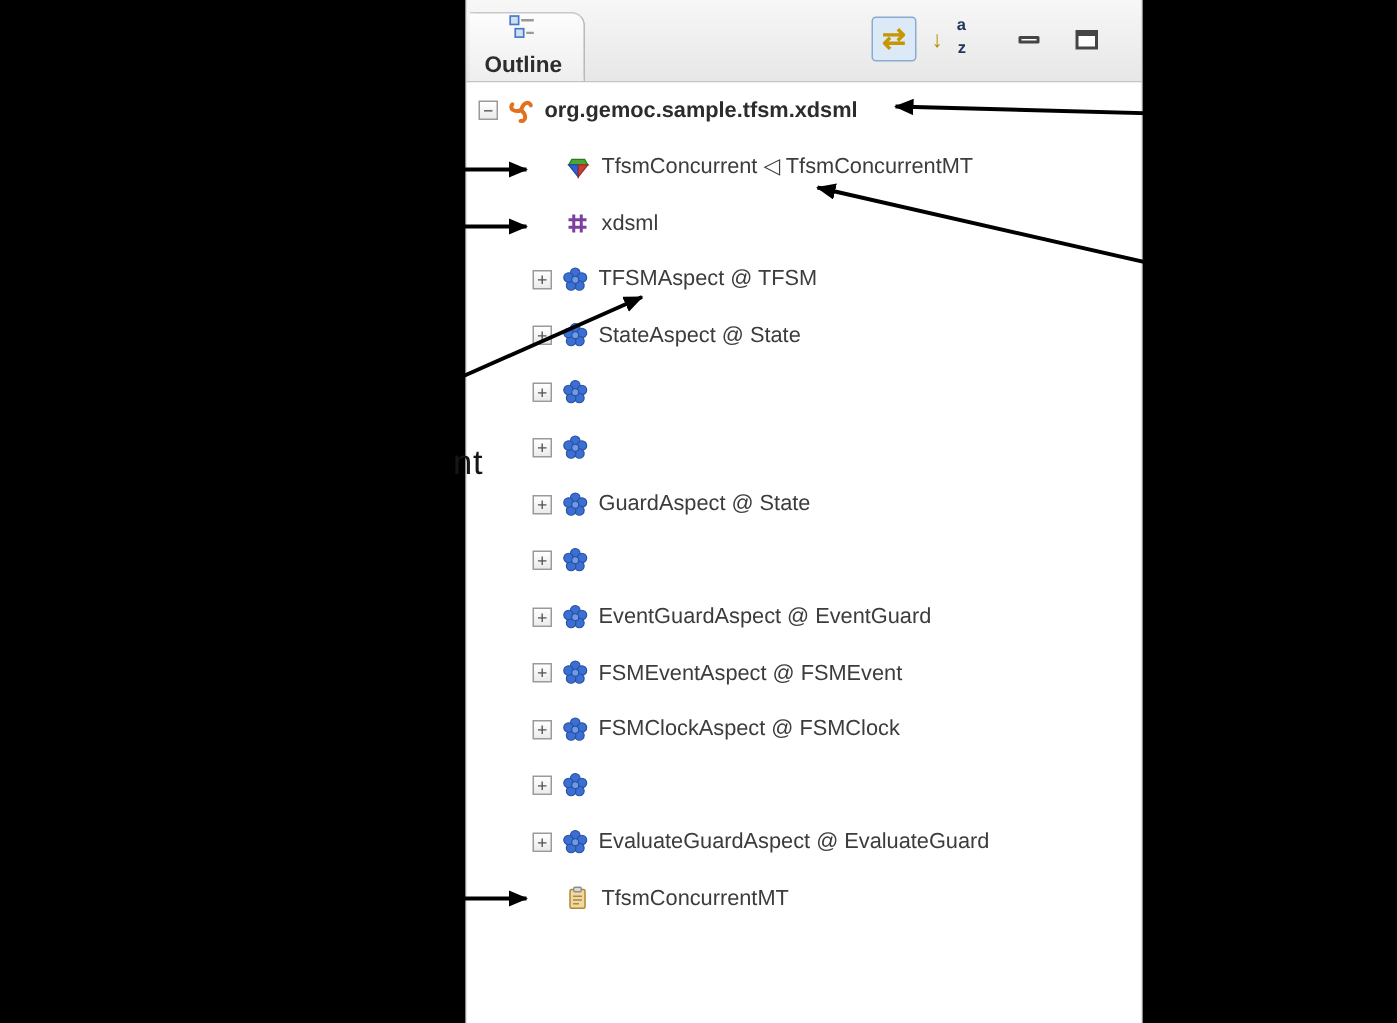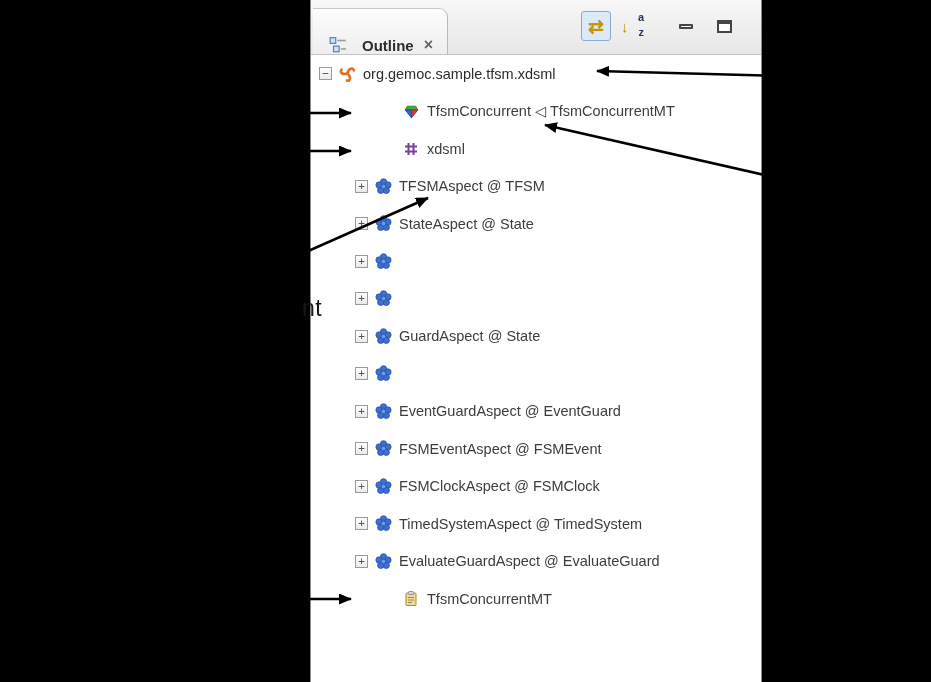--- a/index.html
+++ b/index.html
@@ -12,24 +12,24 @@
     position:absolute;left:310px;top:0;width:452px;height:682px;
     background:#fff;border-left:1px solid #8a8a8a;border-right:1px solid #8a8a8a;
     box-sizing:border-box;
   }
   .header{
     height:54px;background:linear-gradient(#f7f7f7,#e7e7e7);
     border-bottom:1px solid #c4c4c4;position:relative;
   }
   .tab{
     position:absolute;left:2px;top:8px;height:46px;
-    display:flex;align-items:flex-end;gap:8px;padding:0 14px 0 10px;
+    display:flex;align-items:center;gap:8px;padding:0 14px 0 10px;
     background:linear-gradient(#fdfdfd,#eeeeee);
     border-top:1px solid #c9c9c9;border-right:1px solid #b9b9b9;
-    border-top-right-radius:9px;box-sizing:border-box;cursor:pointer;
+    border-top-right-radius:9px;box-sizing:border-box;cursor:pointer;flex-direction:column;
   }
   .tab-label{font-weight:bold;font-size:15px;color:#2d2d2d;}
   .tab-close{color:#666;font-size:16px;font-weight:bold;margin-left:2px;}
   .toolbar{
     position:absolute;right:22px;top:11px;display:flex;align-items:center;gap:8px;
   }
   .tool-btn{
     width:30px;height:30px;display:flex;align-items:center;justify-content:center;
     border-radius:3px;box-sizing:border-box;cursor:pointer;position:relative;
   }
@@ -41,23 +41,23 @@
   .sort-z{position:absolute;right:3px;bottom:3px;font-size:11px;font-weight:bold;color:#25365c;line-height:1;}
   .gap{width:8px;}
   .min-glyph{width:14px;height:5px;border:2px solid #454545;border-radius:1px;background:#fff;box-sizing:border-box;}
   .max-glyph{width:15px;height:13px;border:2px solid #454545;border-top:4px solid #454545;background:#fff;box-sizing:border-box;}
   .tree{position:absolute;top:55px;left:0;right:0;bottom:0;background:#fff;overflow:hidden;}
   .row{
     height:37.5px;display:flex;align-items:center;
     font-size:14.5px;color:#3c3c3c;white-space:nowrap;cursor:default;
   }
   .row.lvl0{padding-left:8px;}
-  .row.lvl1{padding-left:72px;text-align:center;}
+  .row.lvl1{padding-left:46px;text-align:center;}
   .row.lvl2{padding-left:44px;}
-  .row.bold .lbl{font-weight:normal;color:#2c2c2c;}
+  .row.bold .lbl{font-weight:bold;color:#2c2c2c;}
   .exp{
     width:13px;height:13px;flex:none;box-sizing:border-box;
     border:1px solid #9a9a9a;background:linear-gradient(#ffffff,#ebebeb);
     display:flex;align-items:center;justify-content:center;
     font-family:"DejaVu Sans Mono",monospace;font-size:11px;line-height:1;color:#555;
   }
   .exp.none{visibility:hidden;}
   .ico{width:18px;height:18px;flex:none;margin-left:6px;margin-right:7px;
     display:flex;align-items:center;justify-content:center;}
   .lbl{line-height:1;}
@@ -289,21 +289,20 @@
        <g fill="#3b6fd4" stroke="#27509e" stroke-width="0.7">
          <circle cx="8" cy="3.6" r="3"></circle>
               <circle cx="12.2" cy="6.6" r="3"></circle>
          <circle cx="10.6" cy="11.6" r="3"></circle>
               <circle cx="5.4" cy="11.6" r="3"></circle>
          <circle cx="3.8" cy="6.6" r="3"></circle>
        </g>
        <circle cx="8" cy="8" r="2.2" fill="#6f9ae8" stroke="#27509e" stroke-width="0.7"></circle>
      </svg>
         </span>
-    <span class="lbl">TimedSystemAspect @ TimedSystem</span>
   </div>
       <div class="row lvl2">
     <span class="exp plus">+</span>
     <span class="ico">
           <svg width="17" height="17" viewBox="0 0 16 16">
        <g fill="#3b6fd4" stroke="#27509e" stroke-width="0.7">
          <circle cx="8" cy="3.6" r="3"></circle>
               <circle cx="12.2" cy="6.6" r="3"></circle>
          <circle cx="10.6" cy="11.6" r="3"></circle>
               <circle cx="5.4" cy="11.6" r="3"></circle>

